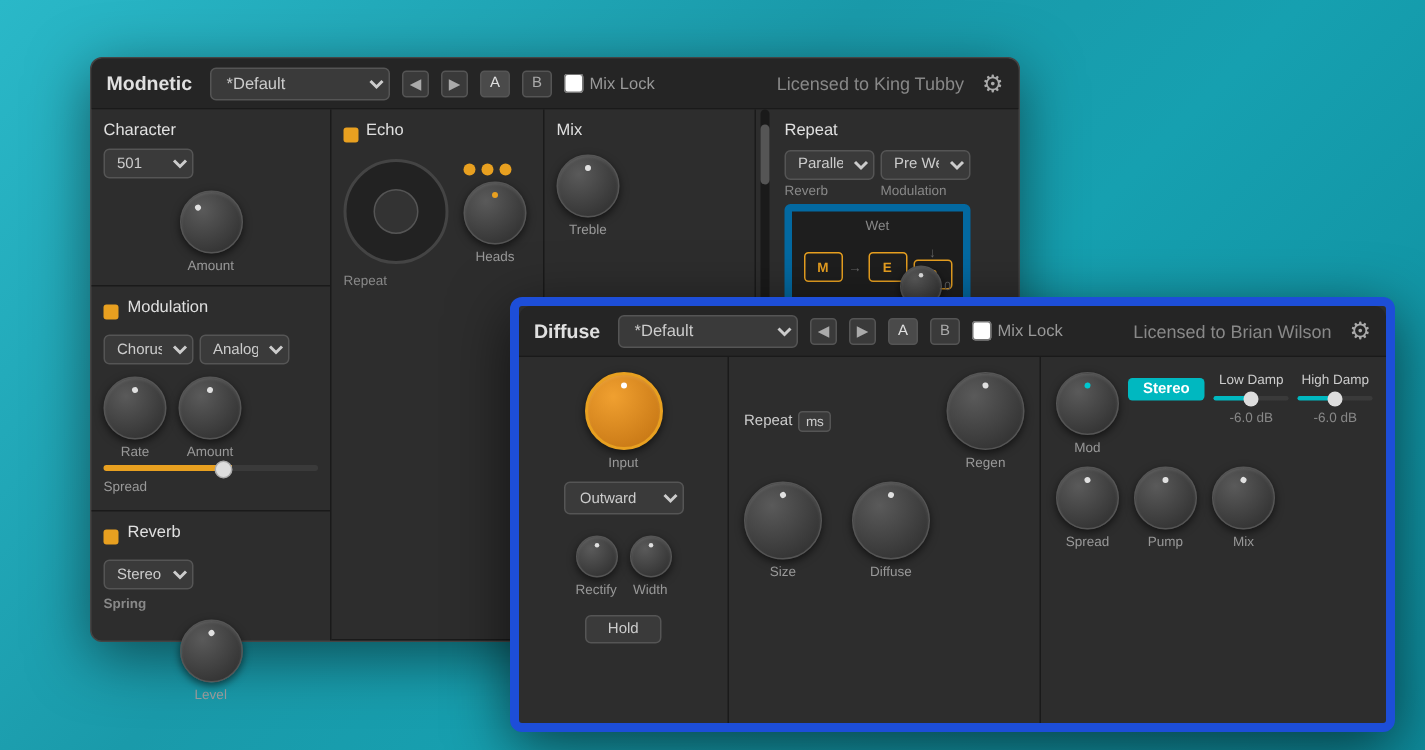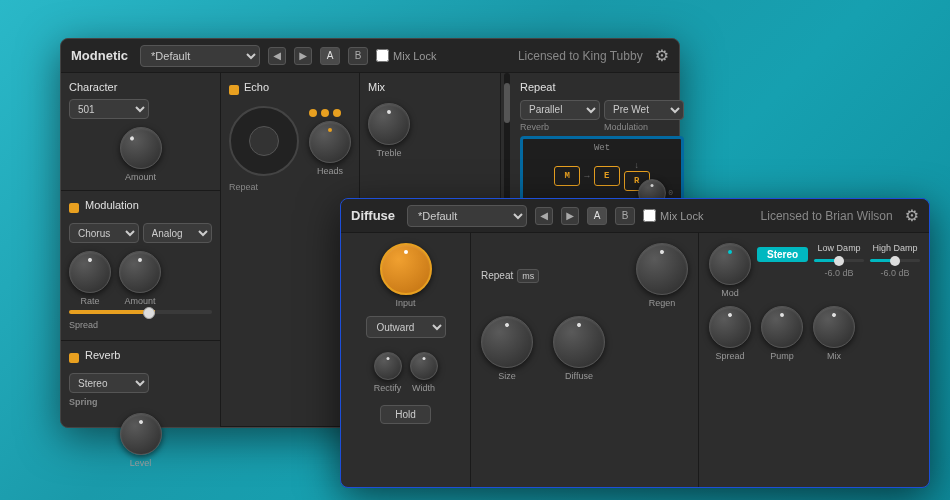--- a/index.html
+++ b/index.html
@@ -30,21 +30,21 @@
 
     
     .plugin-diffuse {
       position: absolute;
       top: 198px;
       left: 340px;
       width: 590px;
       height: 290px;
       background: #2d2d2d;
       border-radius: 8px;
-      border: 1px solid #1d4ed8;
+      border: 6px solid #1d4ed8;
       box-shadow: 0 10px 40px rgba(0,0,0,0.6);
       z-index: 10;
     }
 
     
     .plugin-header {
       display: flex;
       align-items: center;
       padding: 0 10px;
       height: 34px;
@@ -245,21 +245,21 @@
     }
 
     .small-dropdown {
       background: #3a3a3a;
       border: 1px solid #555;
       border-radius: 4px;
       color: #ccc;
       font-size: 10px;
       padding: 1px 4px;
       height: 20px;
-      width: 80px;
+      width: 60px;
       cursor: pointer;
     }
 
     .mod-section {
       padding: 8px;
       border-bottom: 1px solid #1a1a1a;
     }
 
     .mod-dropdowns {
       display: flex;
@@ -304,26 +304,25 @@
     }
 
     .reverb-dropdowns {
       display: flex;
       gap: 4px;
       margin-bottom: 4px;
     }
 
     .routing-diagram {
       background: #1e1e1e;
-      border: 3px solid #0369a1;
+      border: 5px solid #0369a1;
       border-radius: 4px;
       padding: 6px;
       position: relative;
       height: 90px;
-      font-family: Liberation Mono, monospace;
     }
 
     .wet-label {
       position: absolute;
       top: 4px;
       left: 50%;
       transform: translateX(-50%);
       font-size: 9px;
       color: #888;
     }
@@ -401,21 +400,21 @@
       top: 10px;
     }
 
     
     .diffuse-body {
       display: flex;
       height: calc(100% - 34px);
     }
 
     .diffuse-left {
-      width: 130px;
+      width: 140px;
       padding: 10px;
       border-right: 1px solid #1a1a1a;
       display: flex;
       flex-direction: column;
       align-items: center;
       gap: 8px;
     }
 
     .diffuse-center {
       flex: 1;

